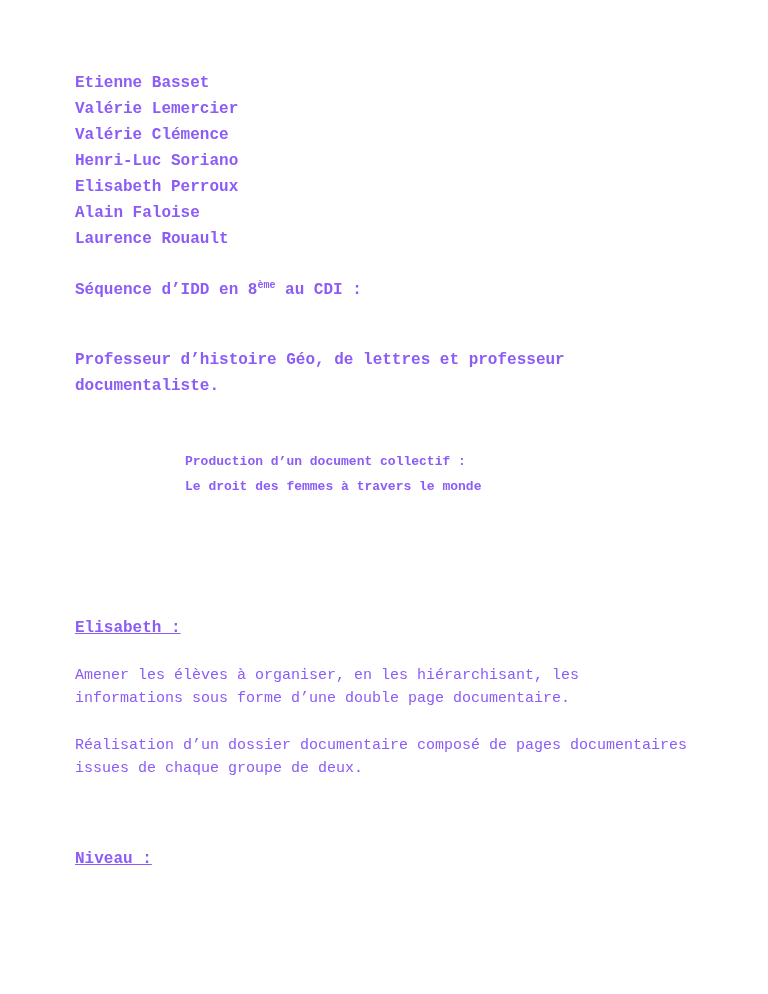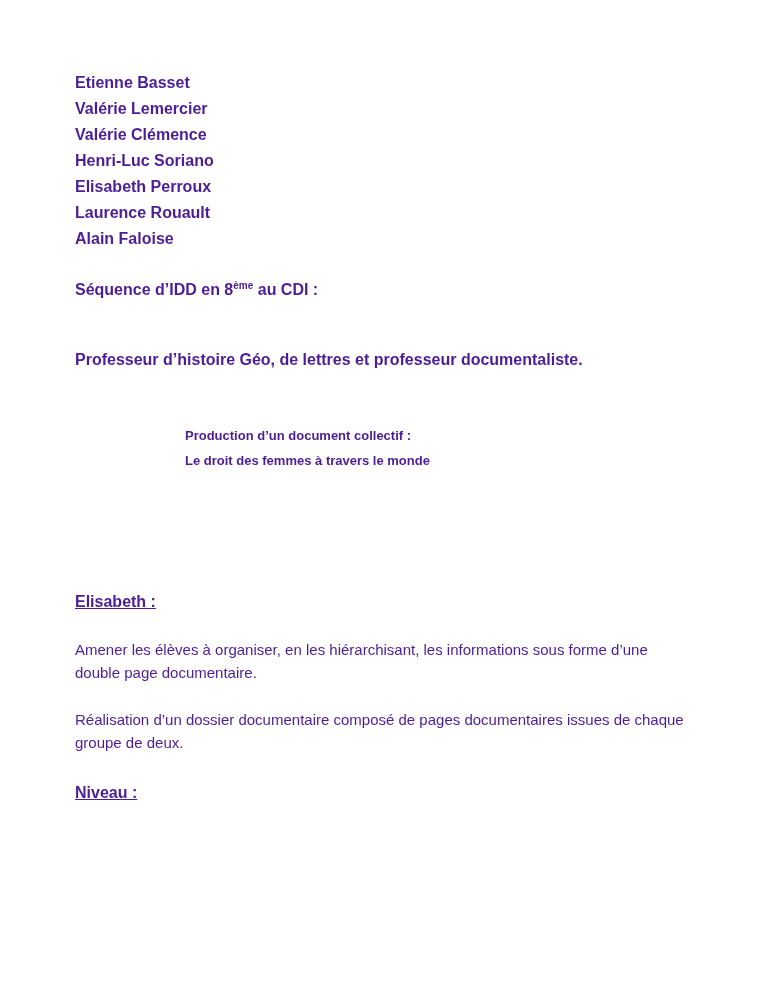--- a/index.html
+++ b/index.html
@@ -6,22 +6,22 @@
     margin: 0;
     padding: 0;
     background: #ffffff;
   }
   .page {
     width: 768px;
     height: 994px;
     background: #ffffff;
     position: relative;
     overflow: hidden;
-    font-family: Liberation Sans, sans-serif;
-    color: #4c1d95;
+    font-family: Liberation Mono, monospace;
+    color: #8b5cf6;
   }
   .content {
     padding: 70px 72px 0 75px;
   }
   .author {
     font-weight: bold;
     font-size: 16px;
     line-height: 26px;
   }
   .seq-title {
@@ -59,43 +59,43 @@
   }
   .para {
     font-size: 15px;
     line-height: 23px;
     margin-top: 24px;
   }
   .para-first {
     margin-top: 25px;
   }
   .niveau-heading {
-    margin-top: 28px;
+    margin-top: 68px;
   }
   .niveau-text {
     font-size: 15px;
     line-height: 21px;
     margin-top: 26px;
     white-space: pre;
   }
 </style>
 </head>
 <body>
 
 <div class="page">
   <div class="content">
 
     <div>
       <div class="author">Etienne Basset</div>
       <div class="author">Valérie Lemercier</div>
       <div class="author">Valérie Clémence</div>
       <div class="author">Henri-Luc Soriano</div>
       <div class="author">Elisabeth Perroux</div>
+      <div class="author">Alain Faloise</div>
       <div class="author">Laurence Rouault</div>
-      <div class="author">Alain Faloise</div>
     </div>
 
     <div class="seq-title"><span>Séquence d’IDD en 8</span><sup>ème</sup><span> au CDI :</span></div>
 
     <div class="teachers">Professeur d’histoire Géo, de lettres et professeur documentaliste.</div>
 
     <div class="production">
       <div>Production d’un document collectif :</div>
       <div>Le droit des femmes à travers le monde</div>
     </div>

